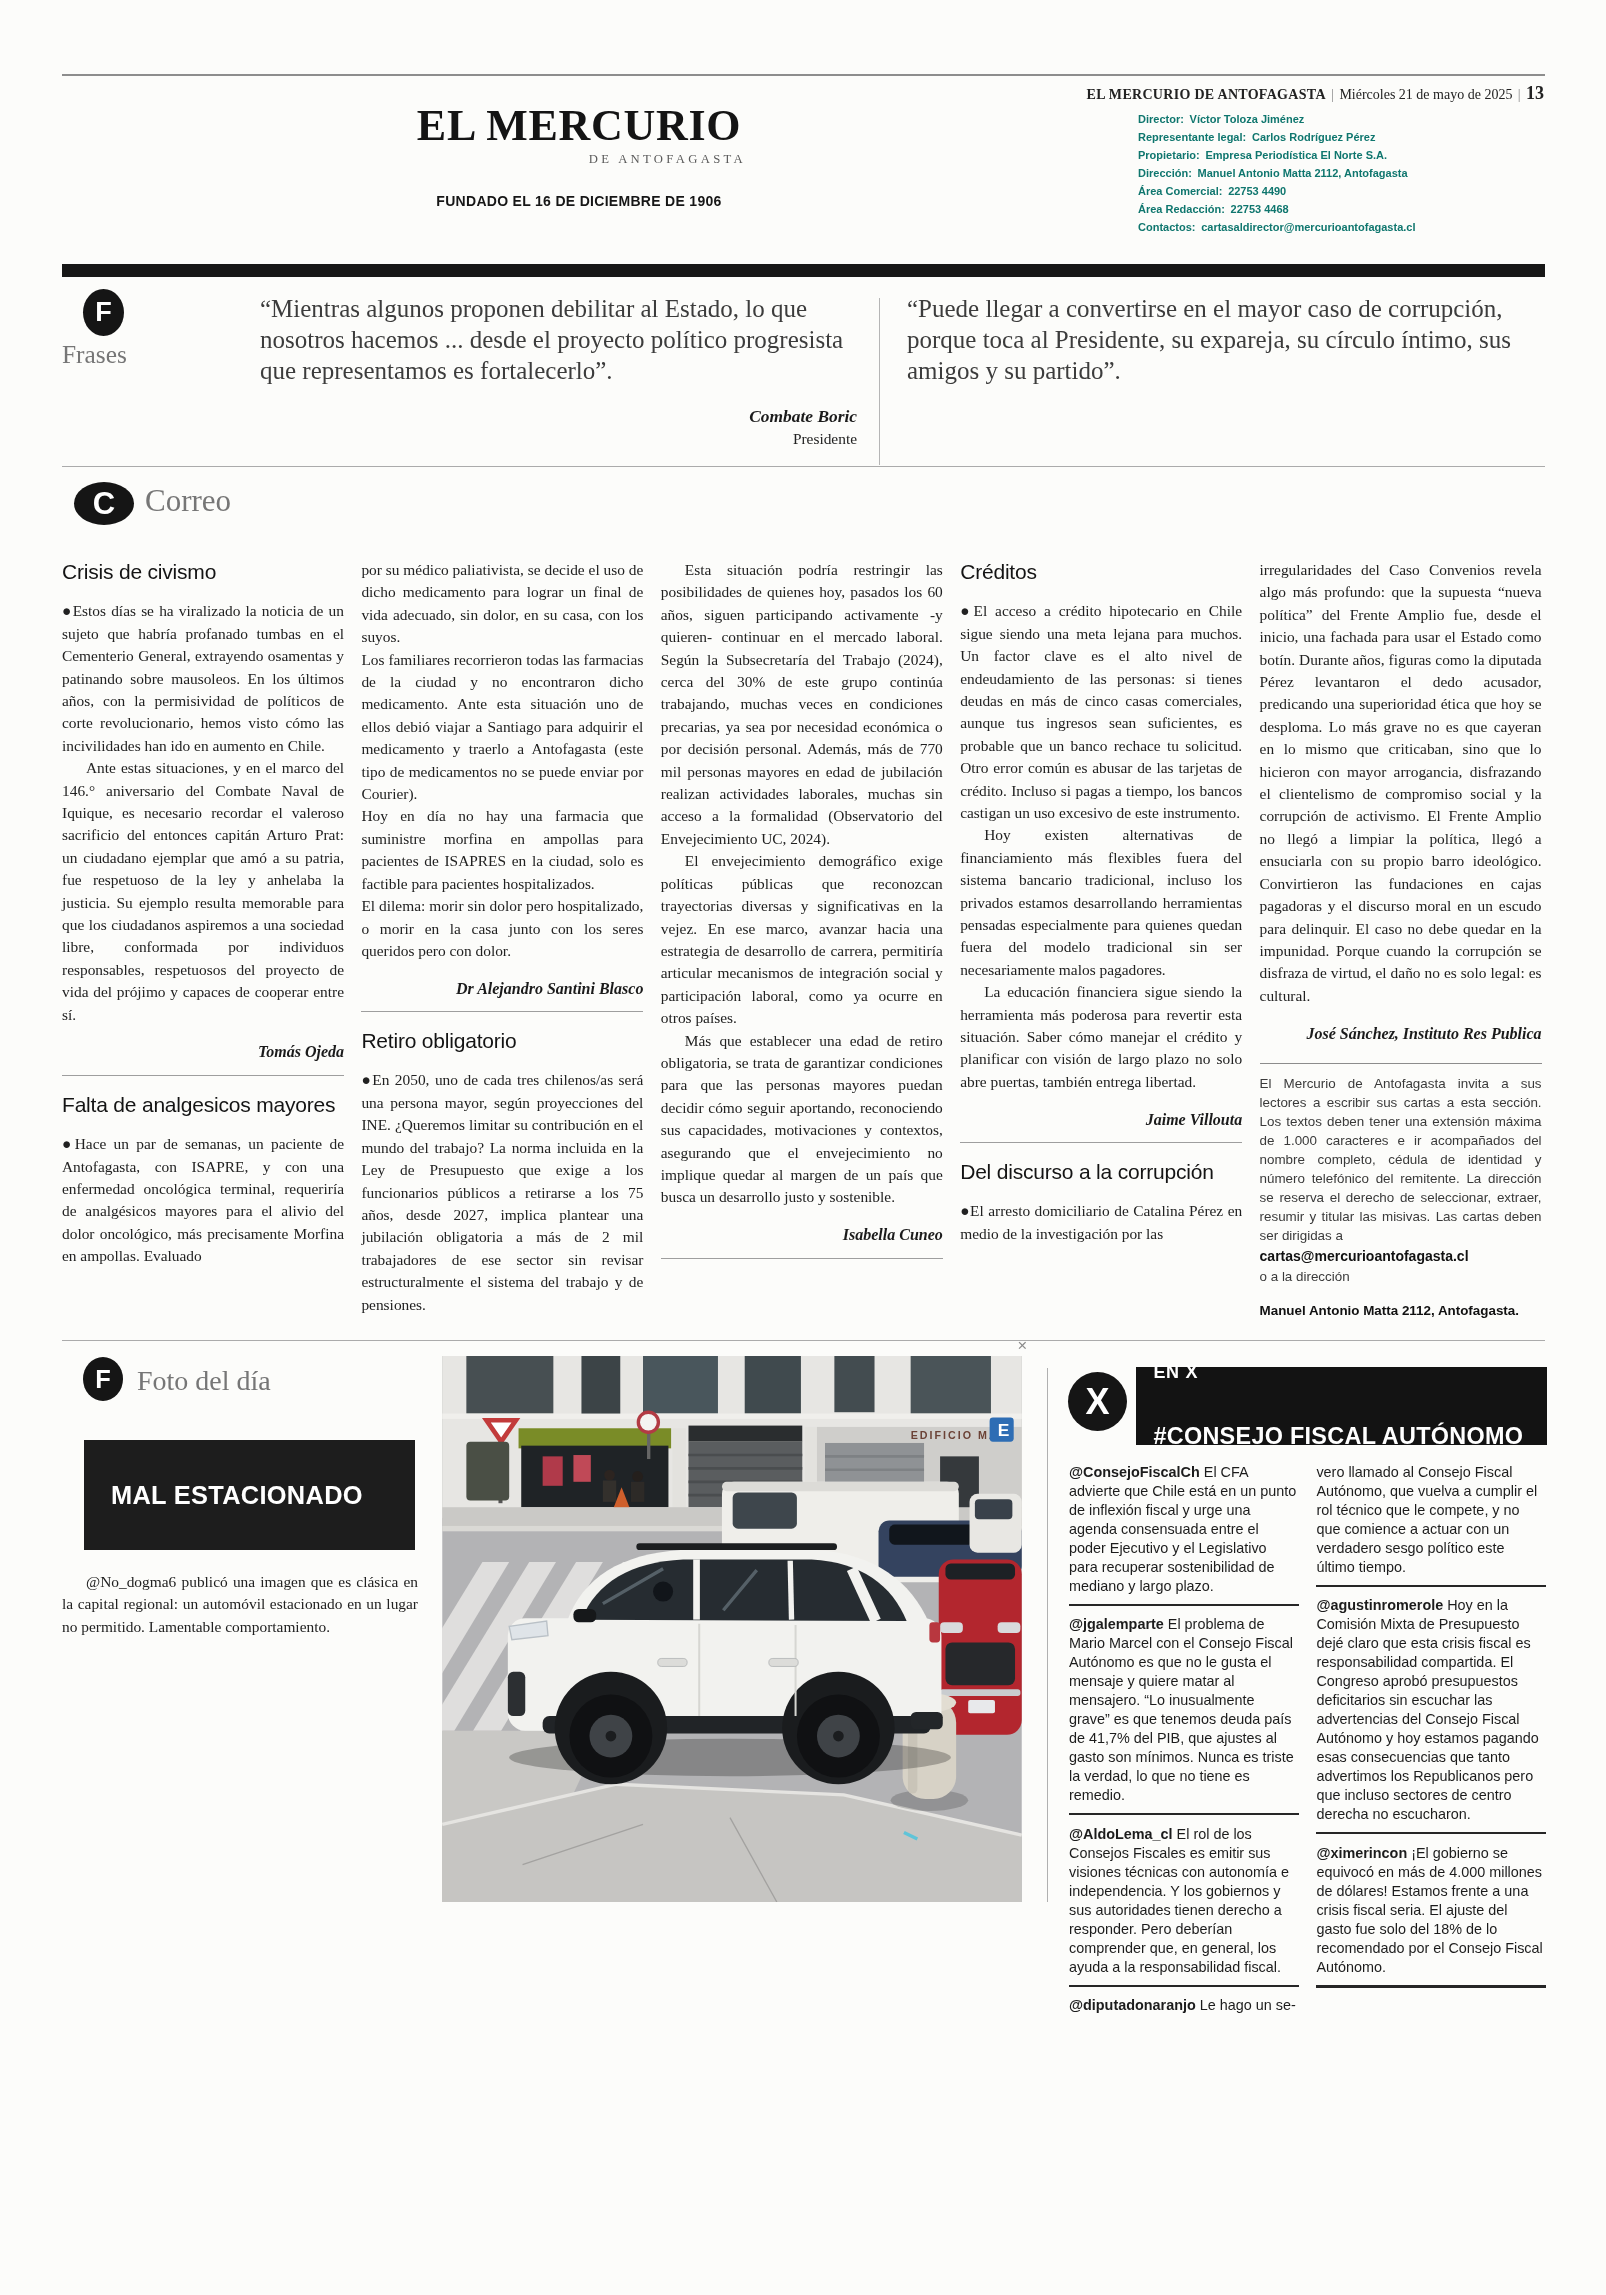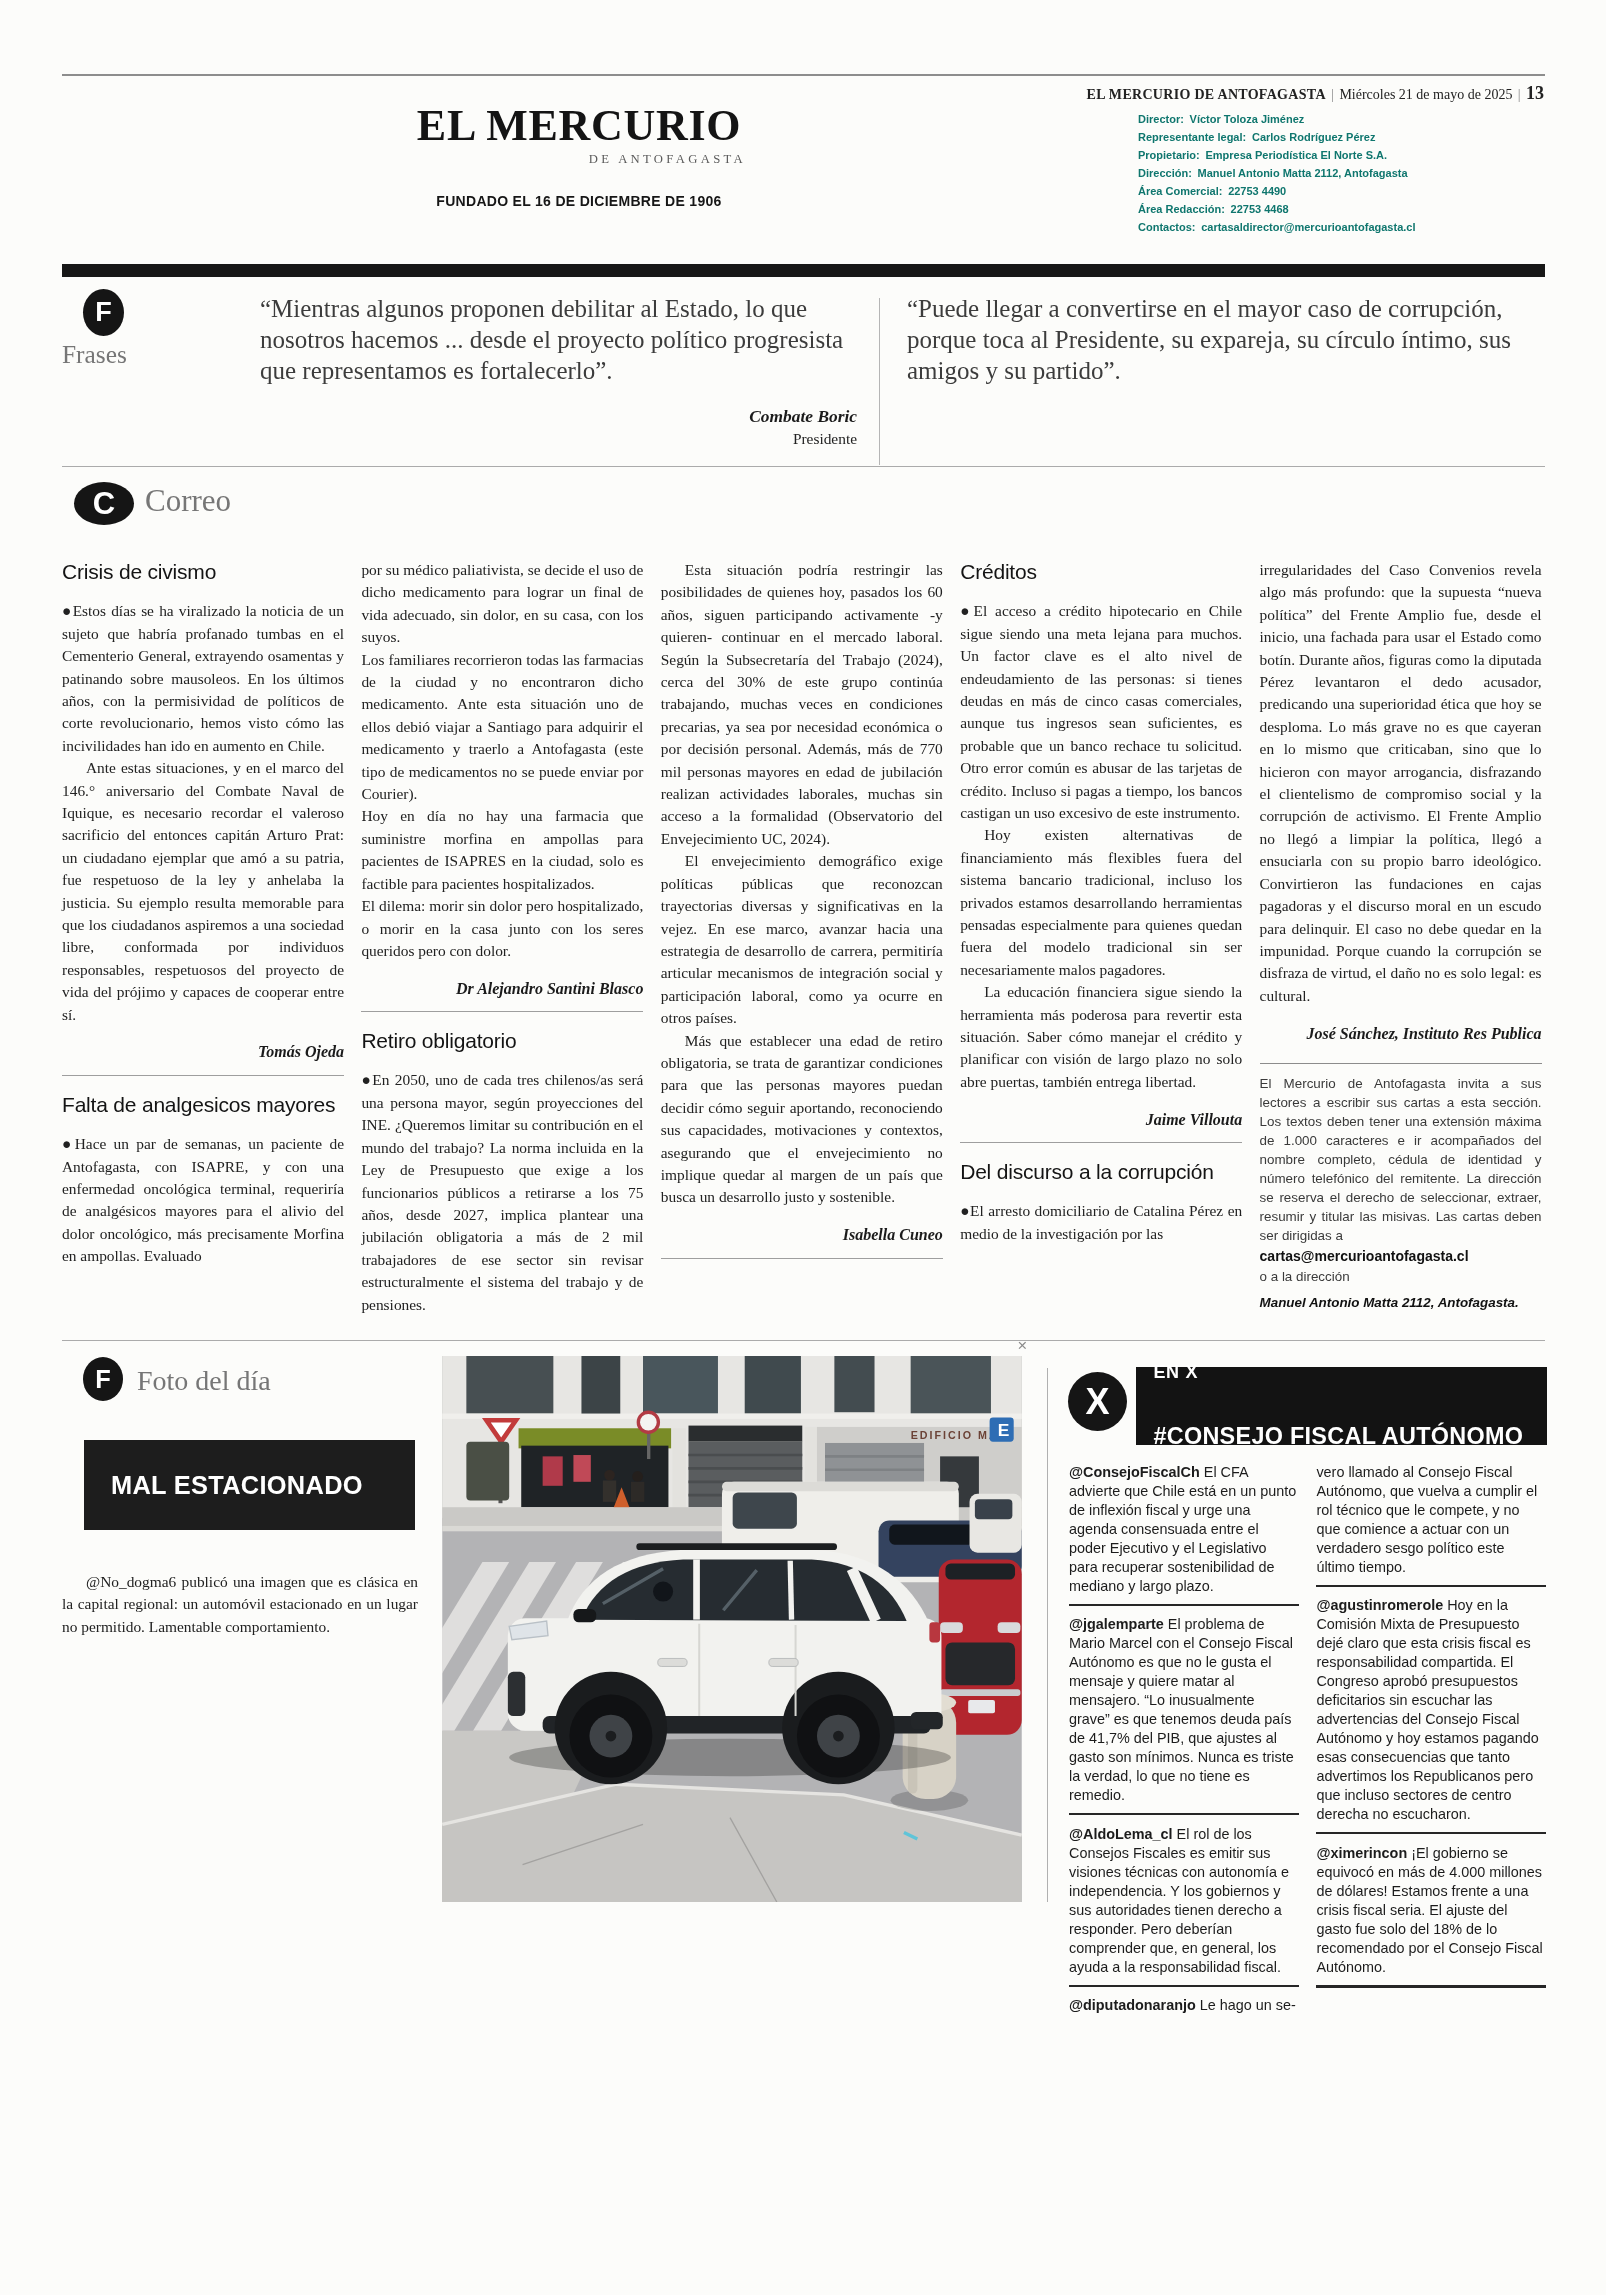--- a/index.html
+++ b/index.html
@@ -52,27 +52,27 @@
               letter-spacing:-0.2px; color:#141414; margin:1.3px 0 16px; }
   .p { margin:0; font-size:15.4px; line-height:22.4px; text-align:justify; hyphens:none; color:#212121; }
   .indent { text-indent:24px; }
   .sig { margin:17.4px 0 4px; text-align:right; font-style:italic; font-weight:bold; font-size:16px; color:#1b1b1b; }
   .letter-rule { border:0; border-top:1.3px solid #9e9e9e; margin:13.4px 0 17.4px; }
   .notebox { margin-top:20px; border-top:1.3px solid #8c8c8c; padding-top:10.7px;
              font-family:"Liberation Sans", sans-serif; font-size:13.4px; line-height:19px;
              color:#3a3a3a; text-align:justify; }
   .nb-email { font-weight:bold; color:#111; font-size:14px; margin-top:1.3px; }
   .nb-middle { margin-top:1.3px; }
-  .nb-address { font-weight:bold; color:#111; margin-top:7px;font-style:italic; }
+  .nb-address { font-weight:bold; color:#111; margin-top:15px; }
 
   
   #bottom-rule { position:absolute; left:62px; top:1340px; width:1483px; height:1.3px; background:#ababab; }
   #foto-badge { left:83px; top:1357px; width:40px; height:44px; font-size:25.4px; }
   #foto-label { left:137px; top:1365px; font-size:28px; }
-  #mal-box { position:absolute; left:84px; top:1440px; width:331px; height:90px; background:#1d1d1d;
+  #mal-box { position:absolute; left:84px; top:1440px; width:331px; height:110px; background:#1d1d1d;
              color:#fff; font-family:"Liberation Sans", sans-serif; font-weight:bold; font-size:25.4px;
              display:flex; align-items:center; padding-left:27px; box-sizing:border-box; letter-spacing:0.3px; }
   #foto-caption { position:absolute; left:62px; top:1571px; width:356px; font-size:15.4px; line-height:22.4px;
                   text-align:justify; text-indent:24px; }
   #photo-frame { position:absolute; left:442px; top:1356px; width:580px; height:546px; overflow:hidden; }
   #photo-frame svg { display:block; width:100%; height:100%; }
   #photo-corner-mark { position:absolute; left:1017px; top:1338px; font-family:"Liberation Sans", sans-serif;
                        font-size:12.7px; color:#8a8a8a; }
   #bottom-vdivider { position:absolute; left:1047px; top:1368px; width:1.3px; height:534px; background:#b0b0b0; }
 

